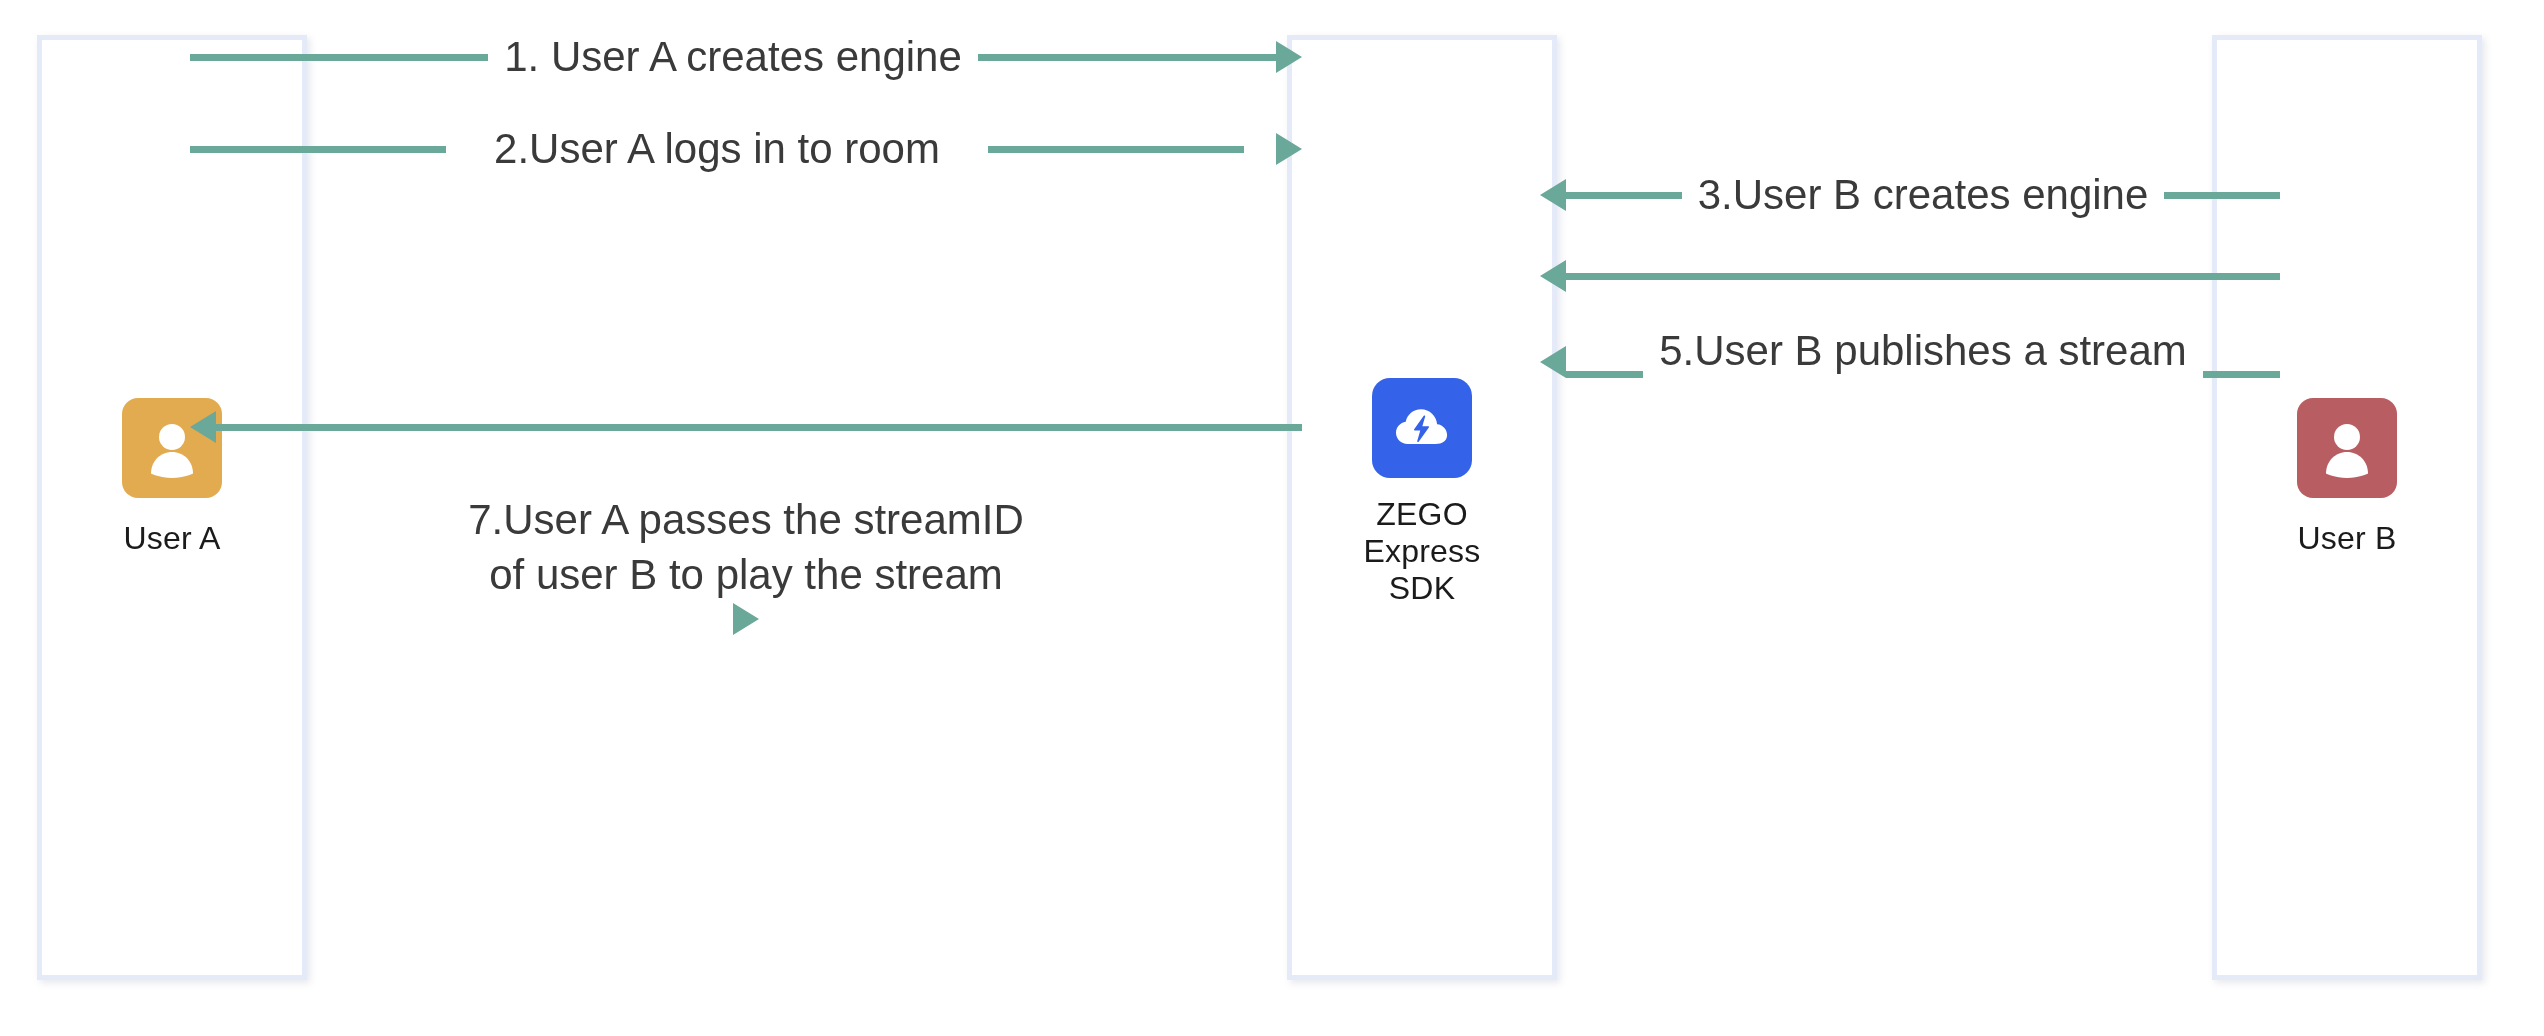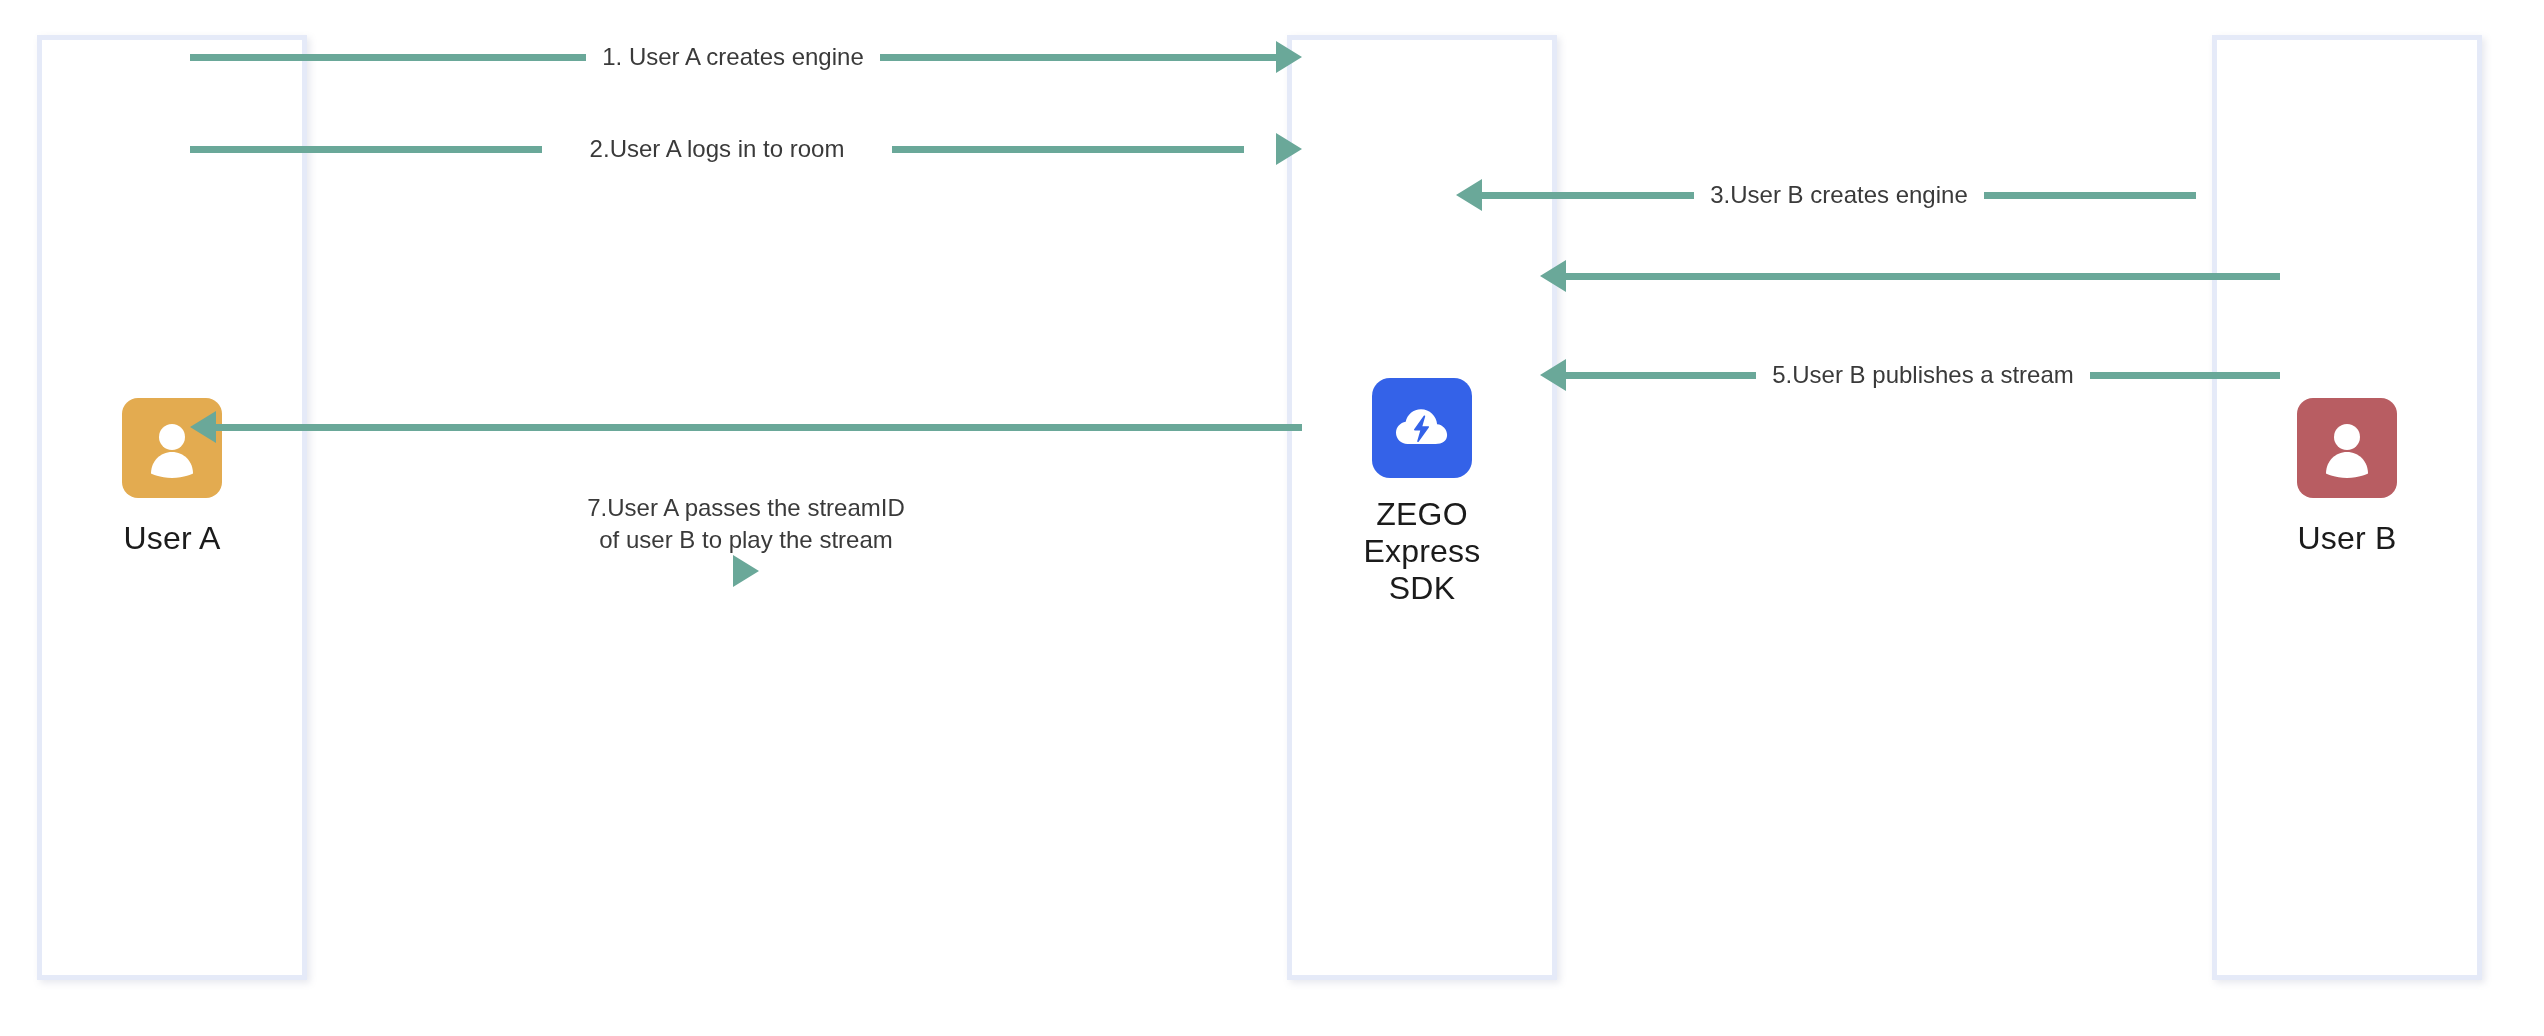--- a/index.html
+++ b/index.html
@@ -71,21 +71,21 @@
   #actor-sdk .actor-caption { margin-top: 18px; }
 
   
   .msg {
     position: absolute;
     display: flex;
     align-items: center;
     box-sizing: border-box;
   }
   .msg-label {
-    font-size: 24px;
+    font-size: 42px;
     color: #3a3a3a;
     line-height: 1.32;
     text-align: center;
     white-space: pre-line;
     padding: 0 16px;
     flex: 0 0 auto;
   }
   .seg {
     height: 7px;
     background: #6aa899;
@@ -100,32 +100,32 @@
   }
   .head-right { border-left: 26px solid #6aa899; }
   .head-left  { border-right: 26px solid #6aa899; }
 
   
   #msg-1 { left: 190px;  top: 40px;  width: 1112px; }
   #msg-2 { left: 190px;  top: 140px; width: 1112px; }
   #msg-6 { left: 190px;  top: 360px; width: 1112px; }
   #msg-7 { left: 190px;  top: 490px; width: 1112px; }
 
-  #msg-3 { left: 1456px; top: 176px; width: 740px; }
+  #msg-3 { left: 1540px; top: 176px; width: 740px; }
   #msg-4 { left: 1540px; top: 256px; width: 740px; }
   #msg-5 { left: 1540px; top: 338px; width: 740px; }
 
   
   #msg-1 { top: 38px;  height: 38px; }
   #msg-2 { top: 130px; height: 38px; gap: 32px; }
   #msg-6 { top: 368px; height: 118px; }
   #msg-7 { top: 492px; height: 82px; flex-direction: column; }
   #msg-3 { top: 176px; height: 38px; }
   #msg-4 { top: 257px; height: 38px; }
-  #msg-5 { top: 356px; height: 38px; }
+  #msg-5 { top: 340px; height: 38px; align-items: flex-end; }
 </style>
 </head>
 <body>
 
 <div id="stage">
 
   <div class="lifeline" id="col-a"></div>
   <div class="lifeline" id="col-sdk"></div>
   <div class="lifeline" id="col-b"></div>
 

